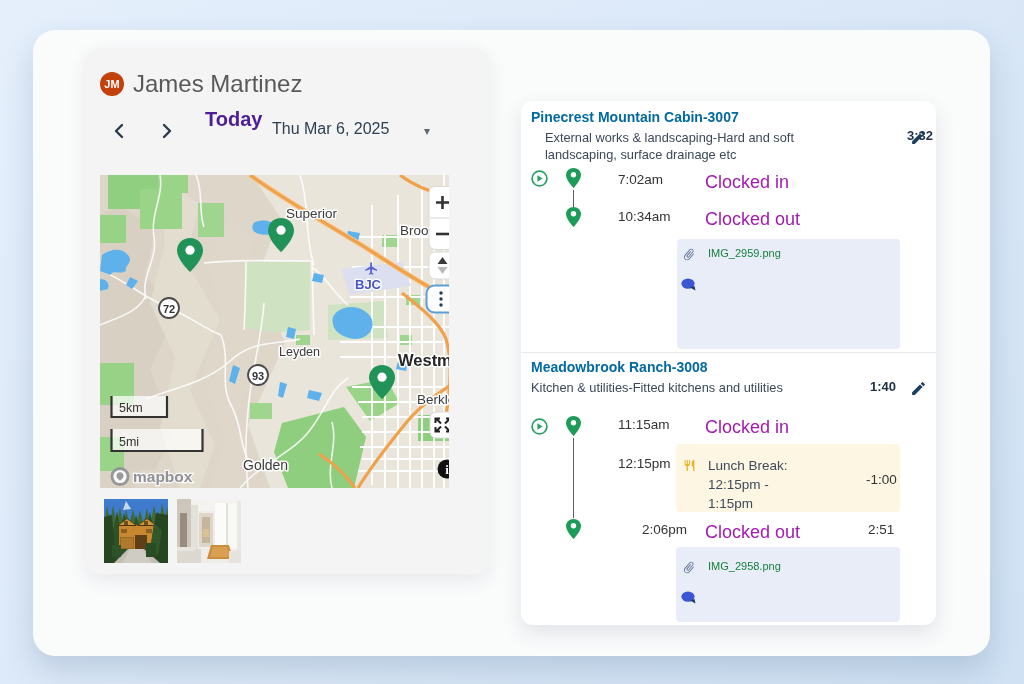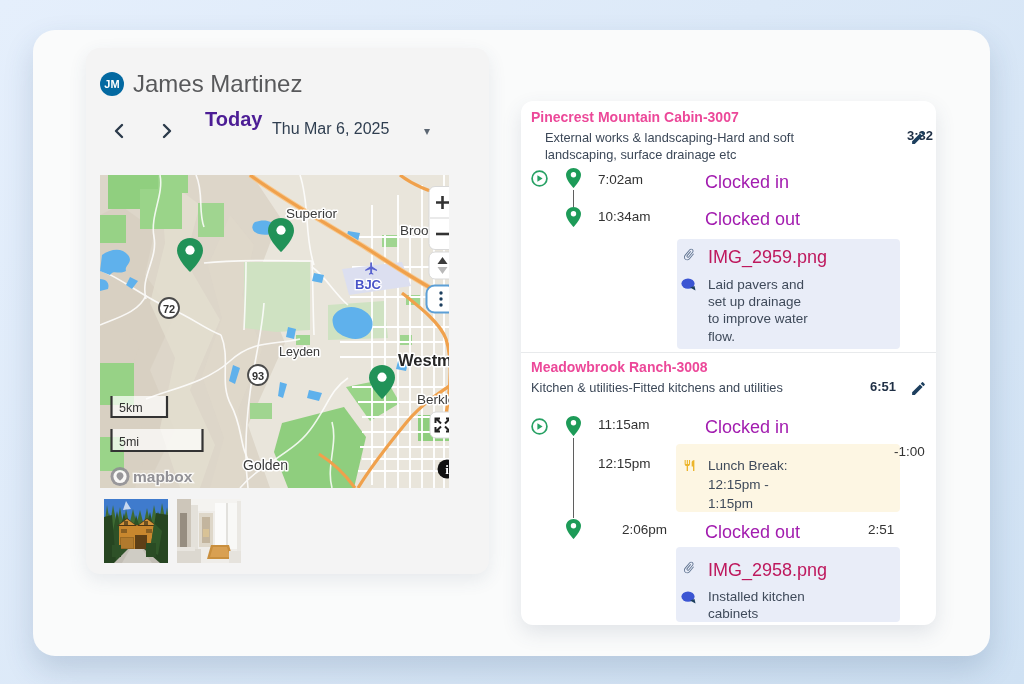--- a/index.html
+++ b/index.html
@@ -4,40 +4,40 @@
 <style>
   html,body{margin:0;padding:0;}
   body{width:1024px;height:684px;overflow:hidden;font-family:"Liberation Sans",sans-serif;
        background:linear-gradient(135deg,#e5effc 0%,#dce9f8 45%,#cfe1f3 100%);}
   #stage{position:relative;width:1024px;height:684px;}
   .abs{position:absolute;}
   #outercard{left:33px;top:30px;width:957px;height:626px;background:#fafbfb;border-radius:22px;
       box-shadow:0 14px 30px rgba(40,70,110,.18);}
   #leftpanel{left:86px;top:48px;width:403px;height:526px;background:#f4f4f4;border-radius:14px;
       box-shadow:0 6px 18px rgba(60,80,110,.10);}
-  #avatar{left:100px;top:72px;width:24px;height:24px;border-radius:50%;background:#0369a1;
+  #avatar{left:100px;top:72px;width:24px;height:24px;border-radius:50%;background:#c2410c;
       color:#fff;font-size:11px;font-weight:bold;text-align:center;line-height:24px;}
   #uname{left:133px;top:70px;font-size:24px;color:#58595b;}
       #today{left:205px;top:108px;font-size:20px;font-weight:bold;color:#4c1d95;}
   #dateTxt{left:272px;top:120px;font-size:16px;color:#2f3e50;}
   #caret{left:424px;top:124px;font-size:12px;color:#5b6672;}
   #mapwrap{left:100px;top:175px;width:349px;height:313px;overflow:hidden;}
   .thumb{top:499px;width:64px;height:64px;overflow:hidden;}
   #thumb1{left:104px;}
   #thumb2{left:177px;}
   #rightcard{left:521px;top:101px;width:415px;height:524px;background:#ffffff;border-radius:12px;
       box-shadow:0 8px 20px rgba(60,80,110,.13);overflow:hidden;}
-  .etitle{font-size:14px;font-weight:bold;color:#ec4899;}
+  .etitle{font-size:14px;font-weight:bold;color:#0369a1;}
   .esub{font-size:12.8px;color:#3c4858;line-height:17px;}
   .dur{font-size:13px;font-weight:bold;color:#1f2f45;}
-  .tm{font-size:13.5px;color:#333;}
+  .tm{font-size:13.5px;color:#333;margin-left:20px;}
   .desc{font-size:18px;color:#a21caf;}
   .bluebox{background:#e9edf8;border-radius:4px;}
   .yellowbox{background:#fdf6e3;border-radius:4px;}
-  .link{font-size:18px;color:#be185d;}
+  .link{font-size:11px;color:#15803d;}
   .cmt{font-size:13.5px;color:#3f4a5a;line-height:17px;}
   .rv{font-size:13.5px;color:#333;}
   #divider{left:521px;top:352px;width:415px;height:1px;background:#e8eaec;}
 </style>
 </head>
 <body>
 <div id="stage">
   <div class="abs" id="outercard"></div>
   <div class="abs" id="leftpanel"></div>
   <div class="abs" id="avatar">JM</div>
@@ -312,26 +312,25 @@
   <div class="abs desc" style="left:705px;top:209px;">Clocked out</div>
   <div class="abs bluebox" style="left:677px;top:239px;width:223px;height:110px;"></div>
   <div class="abs" id="clip1" style="left:682px;top:247px;"><svg width="14" height="15" viewBox="0 0 24 24">
         <path d="M16.5 6v11.5c0 2.21-1.79 4-4 4s-4-1.79-4-4V5c0-1.38 1.12-2.5 2.5-2.5s2.5 1.12 2.5 2.5v10.5c0 .55-.45 1-1 1s-1-.45-1-1V6H10v9.5c0 1.38 1.12 2.5 2.5 2.5s2.5-1.12 2.5-2.5V5c0-2.21-1.79-4-4-4S7 2.79 7 5v12.5c0 3.04 2.46 5.5 5.5 5.5s5.5-2.46 5.5-5.5V6h-1.5z" fill="#5f7390" transform="rotate(40 12 12)"></path>
       </svg></div>
   <div class="abs link" style="left:708px;top:246.5px;">IMG_2959.png</div>
   <div class="abs" id="bub1" style="left:681px;top:278px;"><svg width="16" height="14" viewBox="0 0 16 14">
         <ellipse cx="7" cy="5.6" rx="6.6" ry="5.2" fill="#3b55d3"></ellipse>
         <path d="M9 9.5l5.5 3-1-4.5z" fill="#1d3f5e"></path>
       </svg></div>
-  <div class="abs cmt" style="left:708px;top:276px;width:104px;line-height:17.2px;">Laid pavers and set up drainage to improve water flow.</div>
   <div class="abs" id="divider"></div>
 
   <div class="abs etitle" style="left:531px;top:359px;">Meadowbrook Ranch-3008</div>
   <div class="abs esub" style="left:531px;top:379px;width:340px;">Kitchen &amp; utilities-Fitted kitchens and utilities</div>
-  <div class="abs dur" style="left:870px;top:379px;">6:51</div>
+  <div class="abs dur" style="left:870px;top:379px;">1:40</div>
   <div class="abs" id="pencil2" style="left:910px;top:380px;"><svg width="17" height="17" viewBox="0 0 24 24">
         <path d="M3 17.25V21h3.75L17.81 9.94l-3.75-3.75L3 17.25zM20.71 7.04c.39-.39.39-1.02 0-1.41l-2.34-2.34a.996.996 0 0 0-1.41 0l-1.83 1.83 3.75 3.75 1.83-1.83z" fill="#1d3f5e"></path>
       </svg></div>
   <div class="abs" id="play2" style="left:531px;top:418px;"><svg width="17" height="17" viewBox="0 0 17 17">
         <circle cx="8.5" cy="8.5" r="7.4" fill="none" stroke="#27a164" stroke-width="1.7"></circle>
         <path d="M6.4 5.2l5.2 3.3-5.2 3.3z" fill="#27a164"></path>
       </svg></div>
   <div class="abs" id="pinB1" style="left:566px;top:416px;"><svg width="15" height="20" viewBox="0 0 15 20">
         <path d="M7.5 0C3.4 0 0 3.1 0 7c0 5.2 7.5 13 7.5 13S15 12.2 15 7c0-3.9-3.4-7-7.5-7z" fill="#1d9b58"></path>
         <circle cx="7.5" cy="6.8" r="2.7" fill="#fff"></circle>
@@ -342,27 +341,26 @@
       </svg></div>
   <div class="abs" style="left:573.2px;top:438px;width:1.2px;height:80px;background:#5f5f5f;"></div>
   <div class="abs tm" style="left:598px;top:417px;">11:15am</div>
   <div class="abs desc" style="left:705px;top:417px;">Clocked in</div>
   <div class="abs tm" style="left:598px;top:456px;">12:15pm</div>
   <div class="abs yellowbox" style="left:676px;top:444px;width:224px;height:68px;"></div>
   <div class="abs" id="fork" style="left:683px;top:458px;"><svg width="13" height="15" viewBox="0 0 24 24">
         <path d="M11 9H9V2H7v7H5V2H3v7c0 2.12 1.66 3.84 3.75 3.97V22h2.5v-9.03C11.34 12.84 13 11.12 13 9V2h-2v7zm5-3v8h2.5v8H21V2c-2.76 0-5 2.24-5 4z" fill="#ecb42a"></path>
       </svg></div>
   <div class="abs cmt" style="left:708px;top:455.5px;width:88px;line-height:19px;">Lunch Break: 12:15pm - 1:15pm</div>
-  <div class="abs rv" style="left:866px;top:444px;margin-left:28px;">-1:00</div>
+  <div class="abs rv" style="left:866px;top:472px;">-1:00</div>
   <div class="abs tm" style="left:622px;top:522px;">2:06pm</div>
   <div class="abs desc" style="left:705px;top:522px;">Clocked out</div>
   <div class="abs rv" style="left:868px;top:522px;">2:51</div>
   <div class="abs bluebox" style="left:676px;top:547px;width:224px;height:75px;"></div>
   <div class="abs" id="clip2" style="left:682px;top:560px;"><svg width="14" height="15" viewBox="0 0 24 24">
         <path d="M16.5 6v11.5c0 2.21-1.79 4-4 4s-4-1.79-4-4V5c0-1.38 1.12-2.5 2.5-2.5s2.5 1.12 2.5 2.5v10.5c0 .55-.45 1-1 1s-1-.45-1-1V6H10v9.5c0 1.38 1.12 2.5 2.5 2.5s2.5-1.12 2.5-2.5V5c0-2.21-1.79-4-4-4S7 2.79 7 5v12.5c0 3.04 2.46 5.5 5.5 5.5s5.5-2.46 5.5-5.5V6h-1.5z" fill="#5f7390" transform="rotate(40 12 12)"></path>
       </svg></div>
   <div class="abs link" style="left:708px;top:559.5px;">IMG_2958.png</div>
   <div class="abs" id="bub2" style="left:681px;top:591px;"><svg width="16" height="14" viewBox="0 0 16 14">
         <ellipse cx="7" cy="5.6" rx="6.6" ry="5.2" fill="#3b55d3"></ellipse>
         <path d="M9 9.5l5.5 3-1-4.5z" fill="#1d3f5e"></path>
       </svg></div>
-  <div class="abs cmt" style="left:708px;top:588px;width:110px;line-height:17.2px;">Installed kitchen cabinets</div>
 </div>
 
 </body></html>

